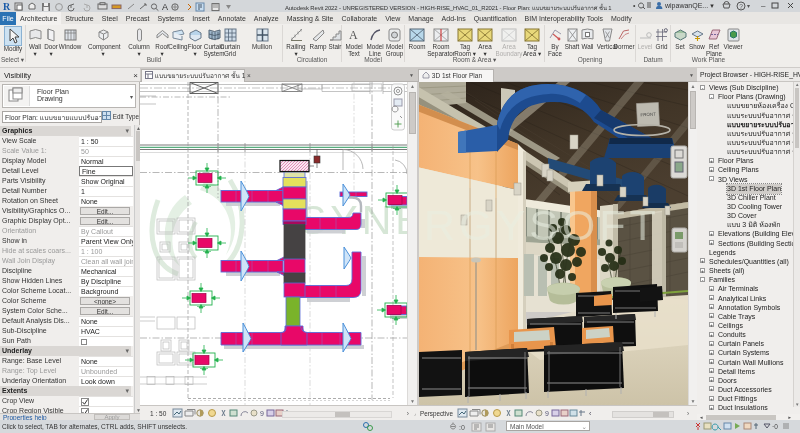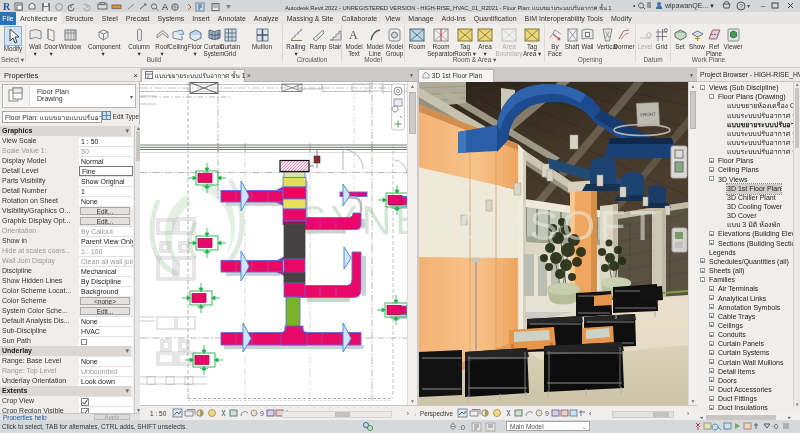--- a/index.html
+++ b/index.html
@@ -282,21 +282,21 @@
       <div class="tool" style="left:51px;top:2px;width:22px;"><svg class="ticon" width="15" height="16">
             <rect x="2" y="2" width="11" height="12" rx="1" fill="#e0e4e8" stroke="#888"></rect>
             <path d="M4.5 5.5 L7.5 4 L10.5 5.5 L10.5 9.5 L7.5 11 L4.5 9.5 Z" fill="#4a9a4a" stroke="#276"></path>
           </svg>Viewer</div>
       <div class="plabel">Work Plane</div>
     </div>
   </div>
 
   <div id="props" class="abs">
     <div class="abs" style="left:0;top:0;width:143px;height:14px;background:#eceae8;border-bottom:1px solid #c8c5c2;">
-      <span style="position:absolute;left:4px;top:3px;font-size:7.5px;color:#222;">Properties</span>
+      <span style="position:absolute;left:4px;top:3px;font-size:7.5px;color:#222;">Visibility</span>
       <span style="position:absolute;right:5px;top:3px;font-size:8px;color:#333;">×</span>
     </div>
     <div class="abs" style="left:2px;top:16px;width:134px;height:24px;background:#fff;border:1px solid #b8b5b2;">
       <span style="position:absolute;left:1px;top:1px;width:26px;height:20px;background:#f4f3f2;border-right:1px solid #ddd;">
         <svg width="24" height="20" viewBox="0 0 24 20">
             <rect x="5" y="4" width="9" height="11" fill="#fff" stroke="#888"></rect>
             <rect x="9" y="2" width="9" height="11" fill="#fff" stroke="#888"></rect>
             <rect x="9" y="2" width="9" height="5" fill="#eee" stroke="#888"></rect>
           </svg>
       </span>

